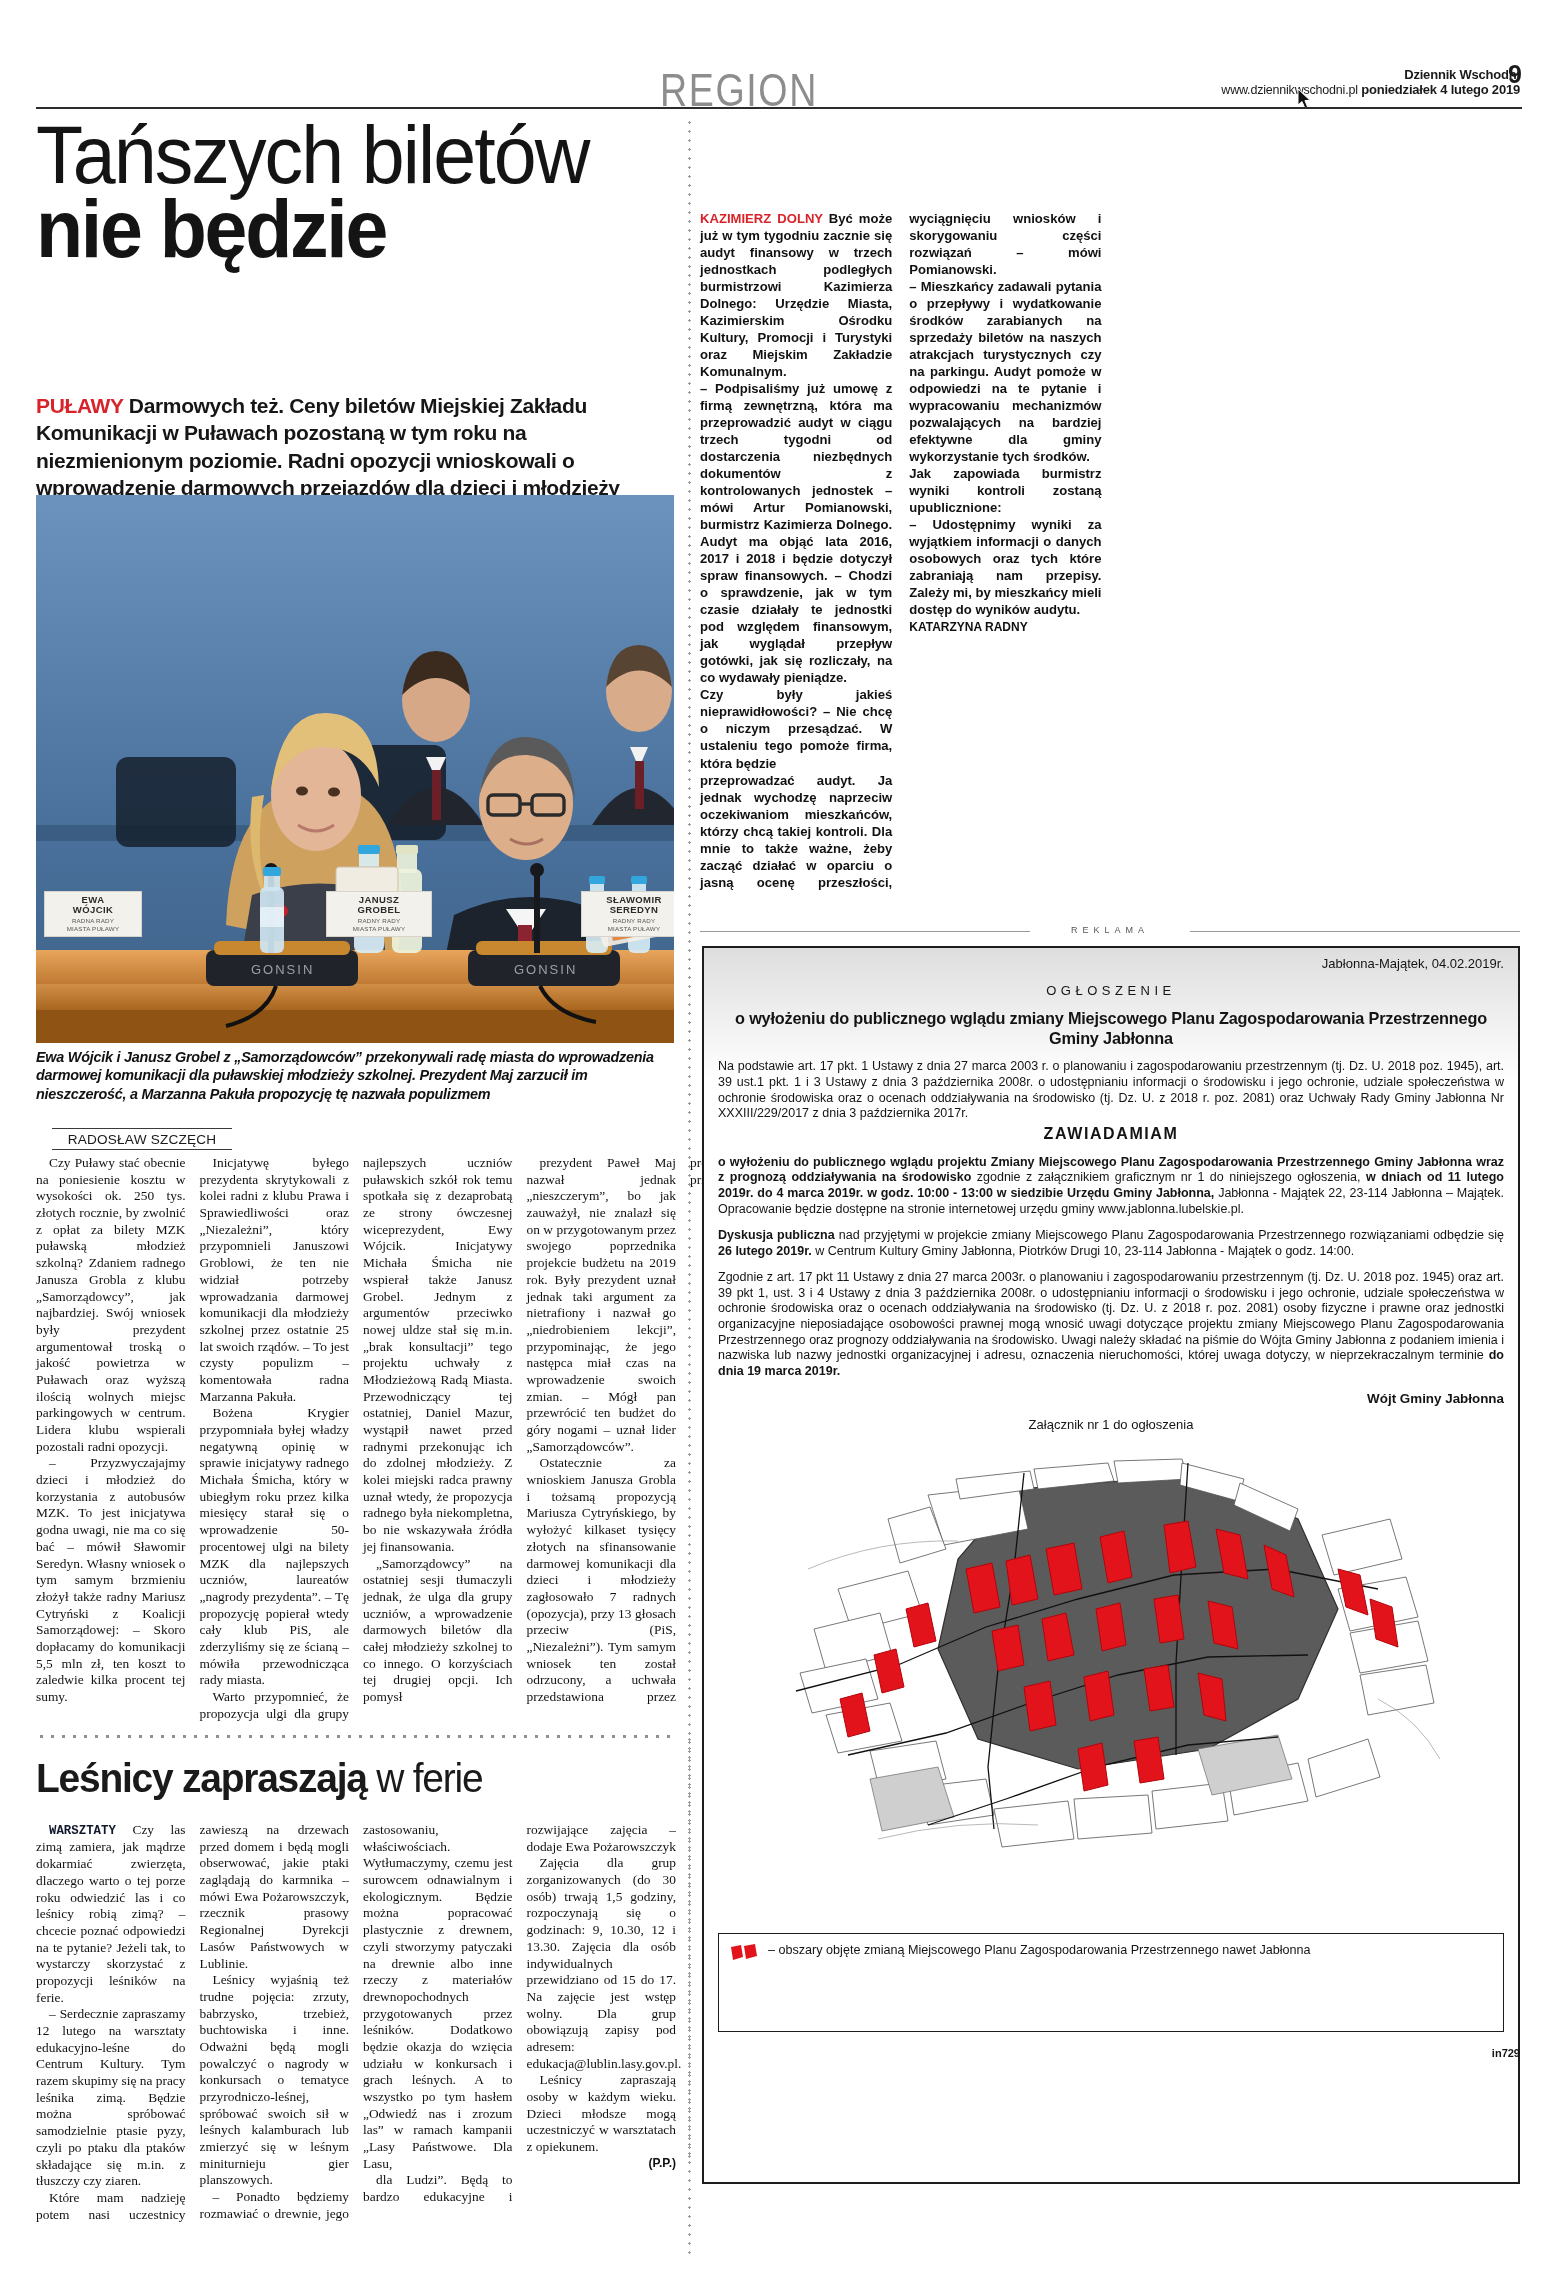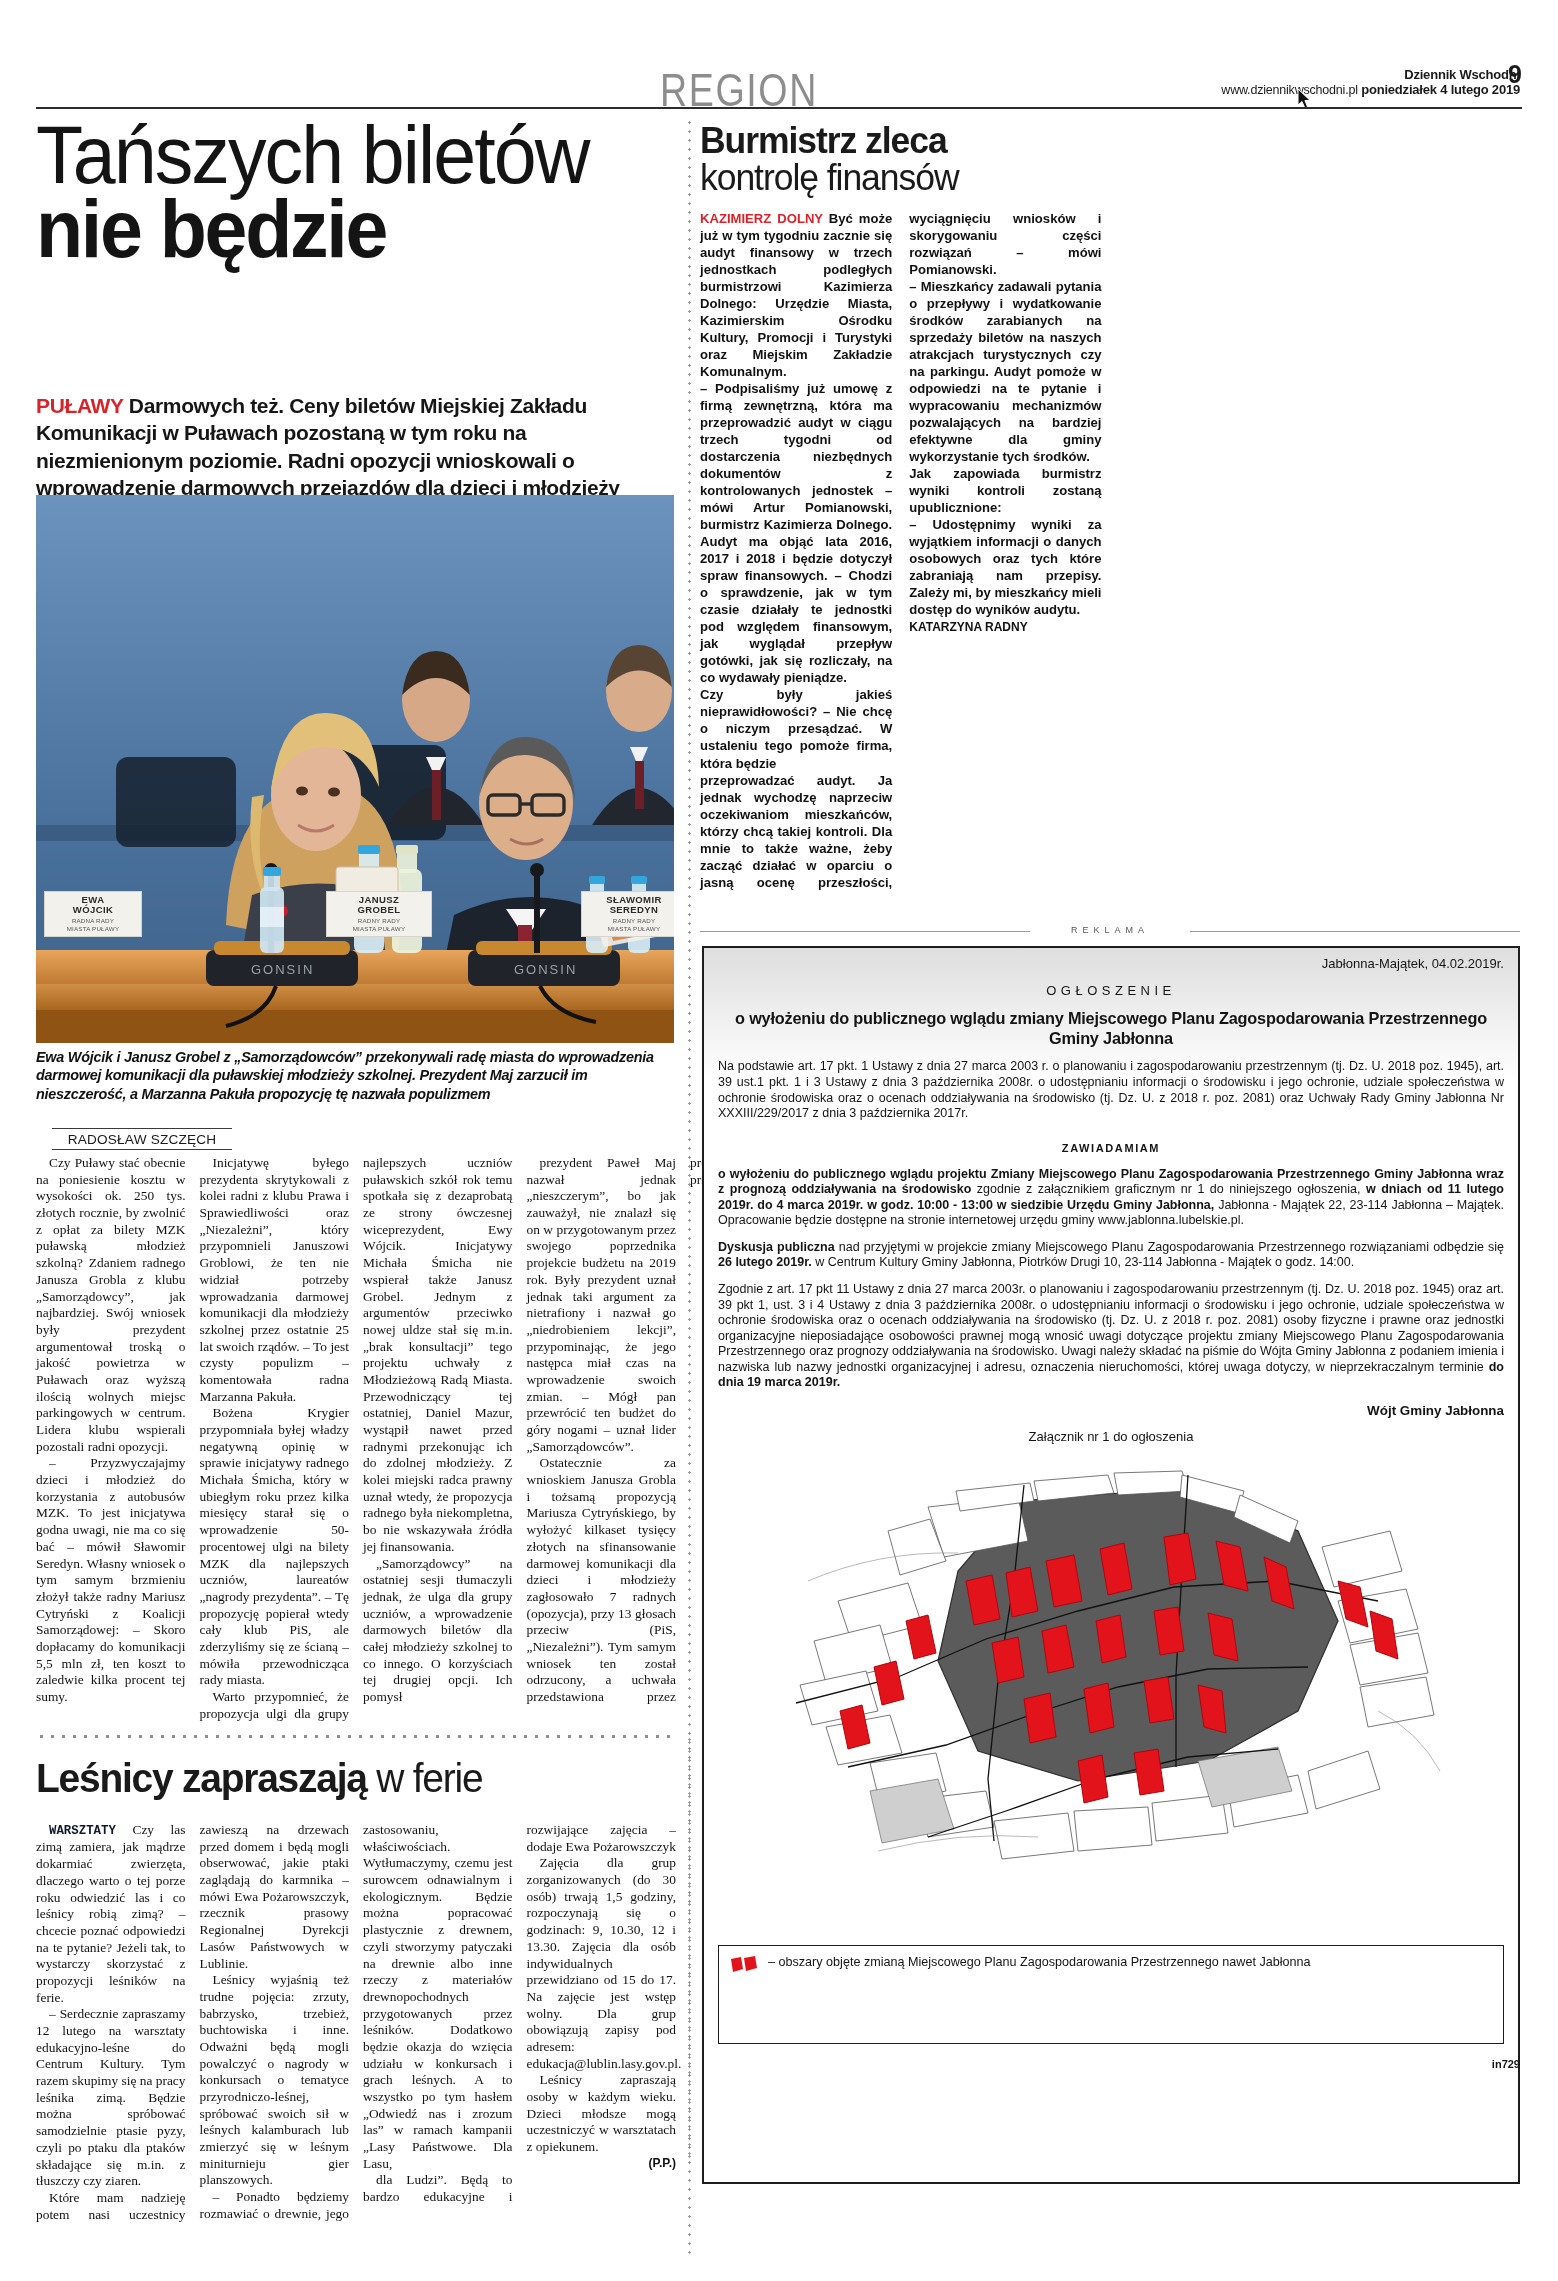--- a/index.html
+++ b/index.html
@@ -92,21 +92,21 @@
   .reklama-rule-r{position:absolute;left:1190px;top:931px;width:330px;height:0;border-top:1px solid #999;}
   .ad{position:absolute;left:702px;top:946px;width:818px;height:1238px;border:2px solid #1d1d1d;
      background:#fff;box-sizing:border-box;padding:0;}
   .ad-grad{position:absolute;left:0;top:0;right:0;height:132px;
      background:linear-gradient(#dedede,#ffffff);}
   .ad-inner{position:relative;padding:8px 14px 6px;font-size:12.6px;line-height:1.26;color:#141414;}
   .ad-date{text-align:right;font-size:13px;}
   .ad-ogl{text-align:center;font-size:13px;letter-spacing:4.5px;margin-top:11px;}
   .ad-title{text-align:center;font-weight:bold;font-size:16.3px;line-height:1.25;margin-top:8px;letter-spacing:-.2px;}
   .ad-p{margin-top:11px;text-align:justify;font-size:12.5px;line-height:1.245;hyphens:auto;}
-  .ad-center-b{text-align:center;font-weight:bold;letter-spacing:1.6px;font-size:11px;margin-top:20px;}
+  .ad-center-b{text-align:center;font-weight:bold;letter-spacing:1.6px;font-size:16px;margin-top:2px;}
   .ad-p b{font-weight:bold;}
   .ad-right-b{text-align:right;font-weight:bold;font-size:13.4px;margin-top:12px;}
   .ad-zal{text-align:center;font-size:13px;margin-top:9px;}
   .map-wrap{position:relative;margin-top:6px;height:490px;}
   .legend{position:relative;margin-top:4px;border:1.6px solid #1d1d1d;padding:9px 10px 26px;
      min-height:62px;}
   .legend-row{display:flex;align-items:flex-start;gap:9px;}
   .legend-swatch{width:30px;height:22px;flex:0 0 auto;position:relative;}
   .legend-txt{font-size:12.6px;line-height:1.25;}
   .ad-code{position:absolute;right:-2px;bottom:-22px;font-size:11px;font-weight:bold;}
@@ -322,24 +322,20 @@
     <p>Leśnicy wyjaśnią też trudne pojęcia: zrzuty, babrzysko, trzebież, buchtowiska i inne. Odważni będą mogli powalczyć o nagrody w konkursach o tematyce przyrodniczo-leśnej, spróbować swoich sił w leśnych kalamburach lub zmierzyć się w leśnym miniturnieju gier planszowych.</p>
     <p>– Ponadto będziemy rozmawiać o drewnie, jego zastosowaniu, właściwościach. Wytłumaczymy, czemu jest surowcem odnawialnym i ekologicznym. Będzie można popracować plastycznie z drewnem, czyli stworzymy patyczaki na drewnie albo inne rzeczy z materiałów drewnopochodnych przygotowanych przez leśników. Dodatkowo będzie okazja do wzięcia udziału w konkursach i grach leśnych. A to wszystko po tym hasłem „Odwiedź nas i zrozum las” w ramach kampanii „Lasy Państwowe. Dla Lasu,</p>
     <p>dla Ludzi”. Będą to bardzo edukacyjne i rozwijające zajęcia – dodaje Ewa Pożarowszczyk</p>
     <p>Zajęcia dla grup zorganizowanych (do 30 osób) trwają 1,5 godziny, rozpoczynają się o godzinach: 9, 10.30, 12 i 13.30. Zajęcia dla osób indywidualnych przewidziano od 15 do 17. Na zajęcie jest wstęp wolny. Dla grup obowiązują zapisy pod adresem: edukacja@lublin.lasy.gov.pl.</p>
     <p>Leśnicy zapraszają osoby w każdym wieku. Dzieci młodsze mogą uczestniczyć w warsztatach z opiekunem.</p>
     <p>
         <span class="sig">(P.P.)</span>
       </p>
   </div>
 
-  <div class="r-head">
-    <div class="a">Burmistrz zleca</div>
-    <div class="b">kontrolę finansów</div>
-  </div>
 
   <div class="r-cols">
     <p><span class="kick">KAZIMIERZ DOLNY</span><span> Być może już w tym tygodniu zacznie się audyt finansowy w trzech jednostkach podległych burmistrzowi Kazimierza Dolnego: Urzędzie Miasta, Kazimierskim Ośrodku Kultury, Promocji i Turystyki oraz Miejskim Zakładzie Komunalnym.</span></p>
     <p>– Podpisaliśmy już umowę z firmą zewnętrzną, która ma przeprowadzić audyt w ciągu trzech tygodni od dostarczenia niezbędnych dokumentów z kontrolowanych jednostek – mówi Artur Pomianowski, burmistrz Kazimierza Dolnego. Audyt ma objąć lata 2016, 2017 i 2018 i będzie dotyczył spraw finansowych. – Chodzi o sprawdzenie, jak w tym czasie działały te jednostki pod względem finansowym, jak wyglądał przepływ gotówki, jak się rozliczały, na co wydawały pieniądze.</p>
     <p>Czy były jakieś nieprawidłowości? – Nie chcę o niczym przesądzać. W ustaleniu tego pomoże firma, która będzie</p>
     <p>przeprowadzać audyt. Ja jednak wychodzę naprzeciw oczekiwaniom mieszkańców, którzy chcą takiej kontroli. Dla mnie to także ważne, żeby zacząć działać w oparciu o jasną ocenę przeszłości, wyciągnięciu wniosków i skorygowaniu części rozwiązań – mówi Pomianowski.</p>
     <p>– Mieszkańcy zadawali pytania o przepływy i wydatkowanie środków zarabianych na sprzedaży biletów na naszych atrakcjach turystycznych czy na parkingu. Audyt pomoże w odpowiedzi na te pytanie i wypracowaniu mechanizmów pozwalających na bardziej efektywne dla gminy wykorzystanie tych środków.</p>
     <p>Jak zapowiada burmistrz wyniki kontroli zostaną upublicznione:</p>
     <p>– Udostępnimy wyniki za wyjątkiem informacji o danych osobowych oraz tych które zabraniają nam przepisy. Zależy mi, by mieszkańcy mieli dostęp do wyników audytu.</p>
     <p style="text-align:left"><span class="r-sig">KATARZYNA RADNY</span></p>

